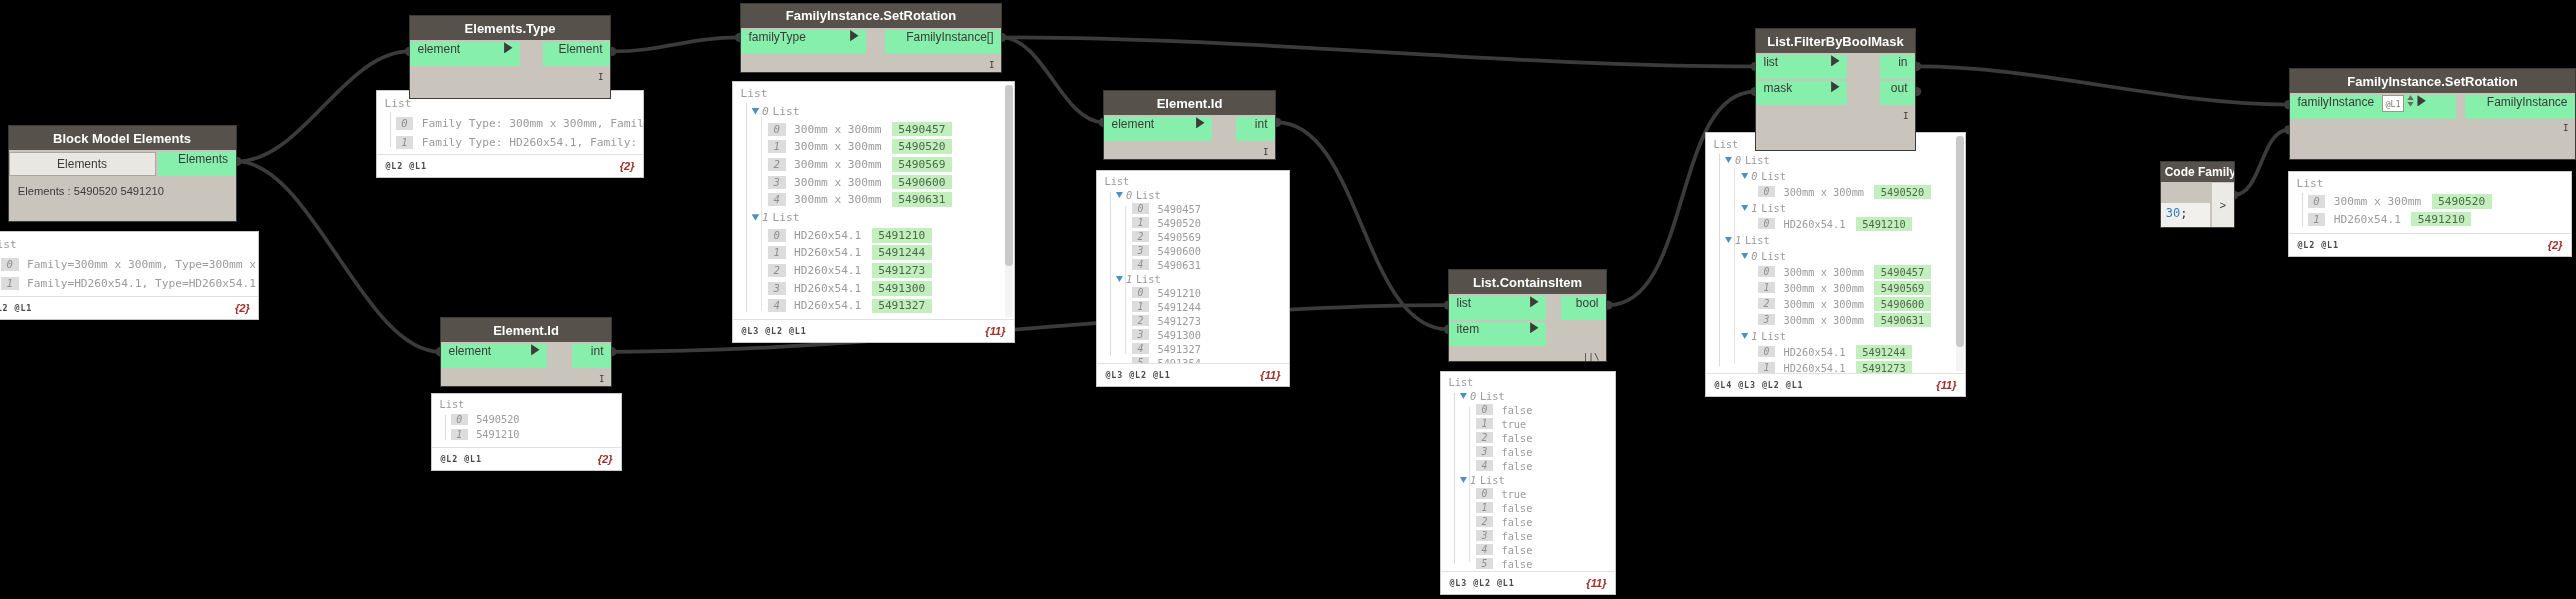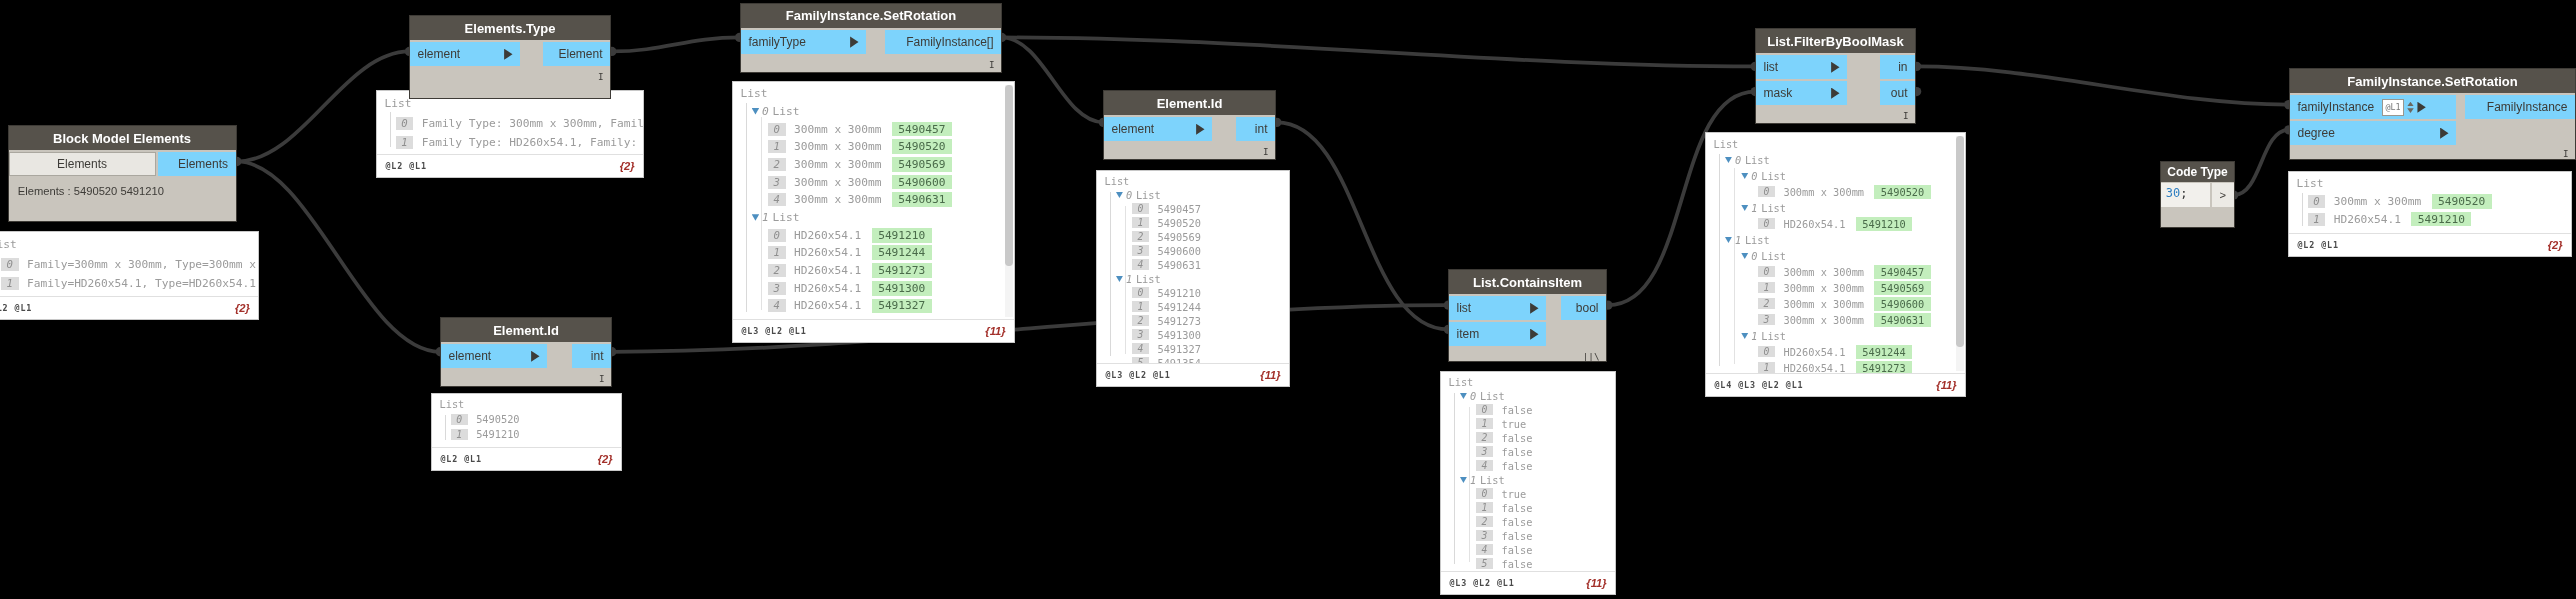--- a/index.html
+++ b/index.html
@@ -4,35 +4,35 @@
 <style>
   html,body{margin:0;padding:0;background:#000;}
   #canvas{position:relative;width:2576px;height:600px;background:#000;overflow:hidden;
           font-family:"Liberation Sans",sans-serif;}
   #wires{position:absolute;left:0;top:0;z-index:1;}
   
   .node{position:absolute;z-index:3;background:#c9c5bd;border:0.9px solid #3e3b36;box-sizing:border-box;}
   .nhead{background:#56524b;color:#fff;font-weight:bold;font-size:13px;text-align:center;
          padding:4.7px 5.6px;white-space:nowrap;overflow:hidden;}
   .nrow{display:flex;justify-content:space-between;margin-top:1.9px;align-items:stretch;}
-  .port{background:#7dd3fc;height:24px;display:flex;align-items:center;font-size:12px;
+  .port{background:#86efac;height:24px;display:flex;align-items:flex-start;font-size:12px;
         color:#3d3b37;padding:0 7.5px;box-sizing:border-box;white-space:nowrap;}
   .port.in{justify-content:flex-start;}
   .port.out{justify-content:flex-end;margin-left:auto;}
   .chev{width:8.4px;height:11.2px;background:#3d3b37;margin-left:auto;
         clip-path:polygon(0 0,100% 50%,0 100%);flex:none;}
   .port.in .plabel{margin-right:13px;}
   .nfoot{height:18.7px;position:relative;}
   .lace{position:absolute;right:6.5px;bottom:2.8px;font-size:9.3px;color:#3d3b37;
         font-family:"DejaVu Sans Mono",monospace;}
   .modbtn{flex:1;margin-right:1.9px;background:#e9e7e2;border:0.9px solid #aaa79f;text-align:center;
           font-size:12px;color:#3d3b37;display:flex;align-items:center;justify-content:center;height:24px;box-sizing:border-box;}
   .selbody{font-size:11.2px;color:#3d3b37;padding:8.4px 9.3px 0 9.3px;text-align:left;}
   .codebox{background:#f2f0ec;flex:1;font-family:"DejaVu Sans Mono",monospace;font-size:12px;
-           padding:2.8px 4.7px;text-align:left;height:24px;box-sizing:border-box;}
+           padding:2.8px 4.7px;text-align:left;height:24px;box-sizing:border-box;margin-top:20px;}
   .codenum{color:#2f7fc1;} .codesemi{color:#333;}
   .codeout{width:22.4px;background:#eceae5;display:flex;align-items:center;justify-content:center;
            font-size:11.2px;color:#3d3b37;margin-left:1.9px;}
   .lvlbox{background:#fff;border:0.9px solid #9a978f;font-size:8.4px;color:#777;padding:0 2.8px;
           display:flex;align-items:center;height:15px;margin-left:7.5px;font-family:"DejaVu Sans Mono",monospace;}
   .spin{display:flex;flex-direction:column;justify-content:center;margin-left:2.8px;row-gap:1.9px;}
   .spin i{display:block;width:6.5px;height:4.7px;background:#6b6861;}
   .spin i.up{clip-path:polygon(50% 0,100% 100%,0 100%);}
   .spin i.dn{clip-path:polygon(0 0,100% 0,50% 100%);}
   
@@ -191,21 +191,21 @@
       <div class="port in" style="width:97px;">
         <span class="plabel">item</span>
         <span class="chev"></span>
       </div>
     </div>
     <div class="nfoot">
         <span class="lace">||\</span>
       </div>
   </div>
 
-  <div class="node" style="left:1755px;top:28px;width:161px;height:96px;">
+  <div class="node" style="left:1755px;top:28px;width:161px;height:123px;">
     <div class="nhead">List.FilterByBoolMask</div>
     <div class="nrow">
       <div class="port in" style="width:91px;">
         <span class="plabel">list</span>
         <span class="chev"></span>
       </div>
       <div class="port out" style="width:35px;">
         <span class="plabel">in</span>
       </div>
     </div>
@@ -217,21 +217,21 @@
       <div class="port out" style="width:35px;">
         <span class="plabel">out</span>
       </div>
     </div>
     <div class="nfoot">
         <span class="lace">I</span>
       </div>
   </div>
 
   <div class="node" style="left:2160px;top:161px;width:75px;height:67px;">
-    <div class="nhead" style="font-size:12px;padding:2.8px 3.7px;">Code Type</div>
+    <div class="nhead" style="font-size:12px;padding:2.8px 3.7px;">Code Family</div>
     <div class="nrow">
       <div class="codebox">
         <span class="codenum">30</span><span class="codesemi">;</span>
       </div>
       <div class="codeout">&gt;</div>
     </div>
     <div class="nfoot" style="height:15px;"></div>
   </div>
 
   <div class="node" style="left:2289px;top:68px;width:287px;height:92px;">
@@ -243,26 +243,20 @@
         <span class="spin">
             <i class="up"></i>
             <i class="dn"></i>
           </span>
         <span class="chev" style="margin-left:3.7px;"></span>
       </div>
       <div class="port out" style="width:110px;">
         <span class="plabel">FamilyInstance</span>
       </div>
     </div>
-    <div class="nrow">
-      <div class="port in" style="width:166px;">
-        <span class="plabel">degree</span>
-        <span class="chev"></span>
-      </div>
-    </div>
     <div class="nfoot" style="height:17px;">
         <span class="lace">I</span>
       </div>
   </div>
 
   <div class="preview lh21" style="left:-18.7px;top:231px;width:278px;height:89px;">
     <div class="pbody">
 
     <div class="prow row-root L0">
           <span class="glbl">List</span>

